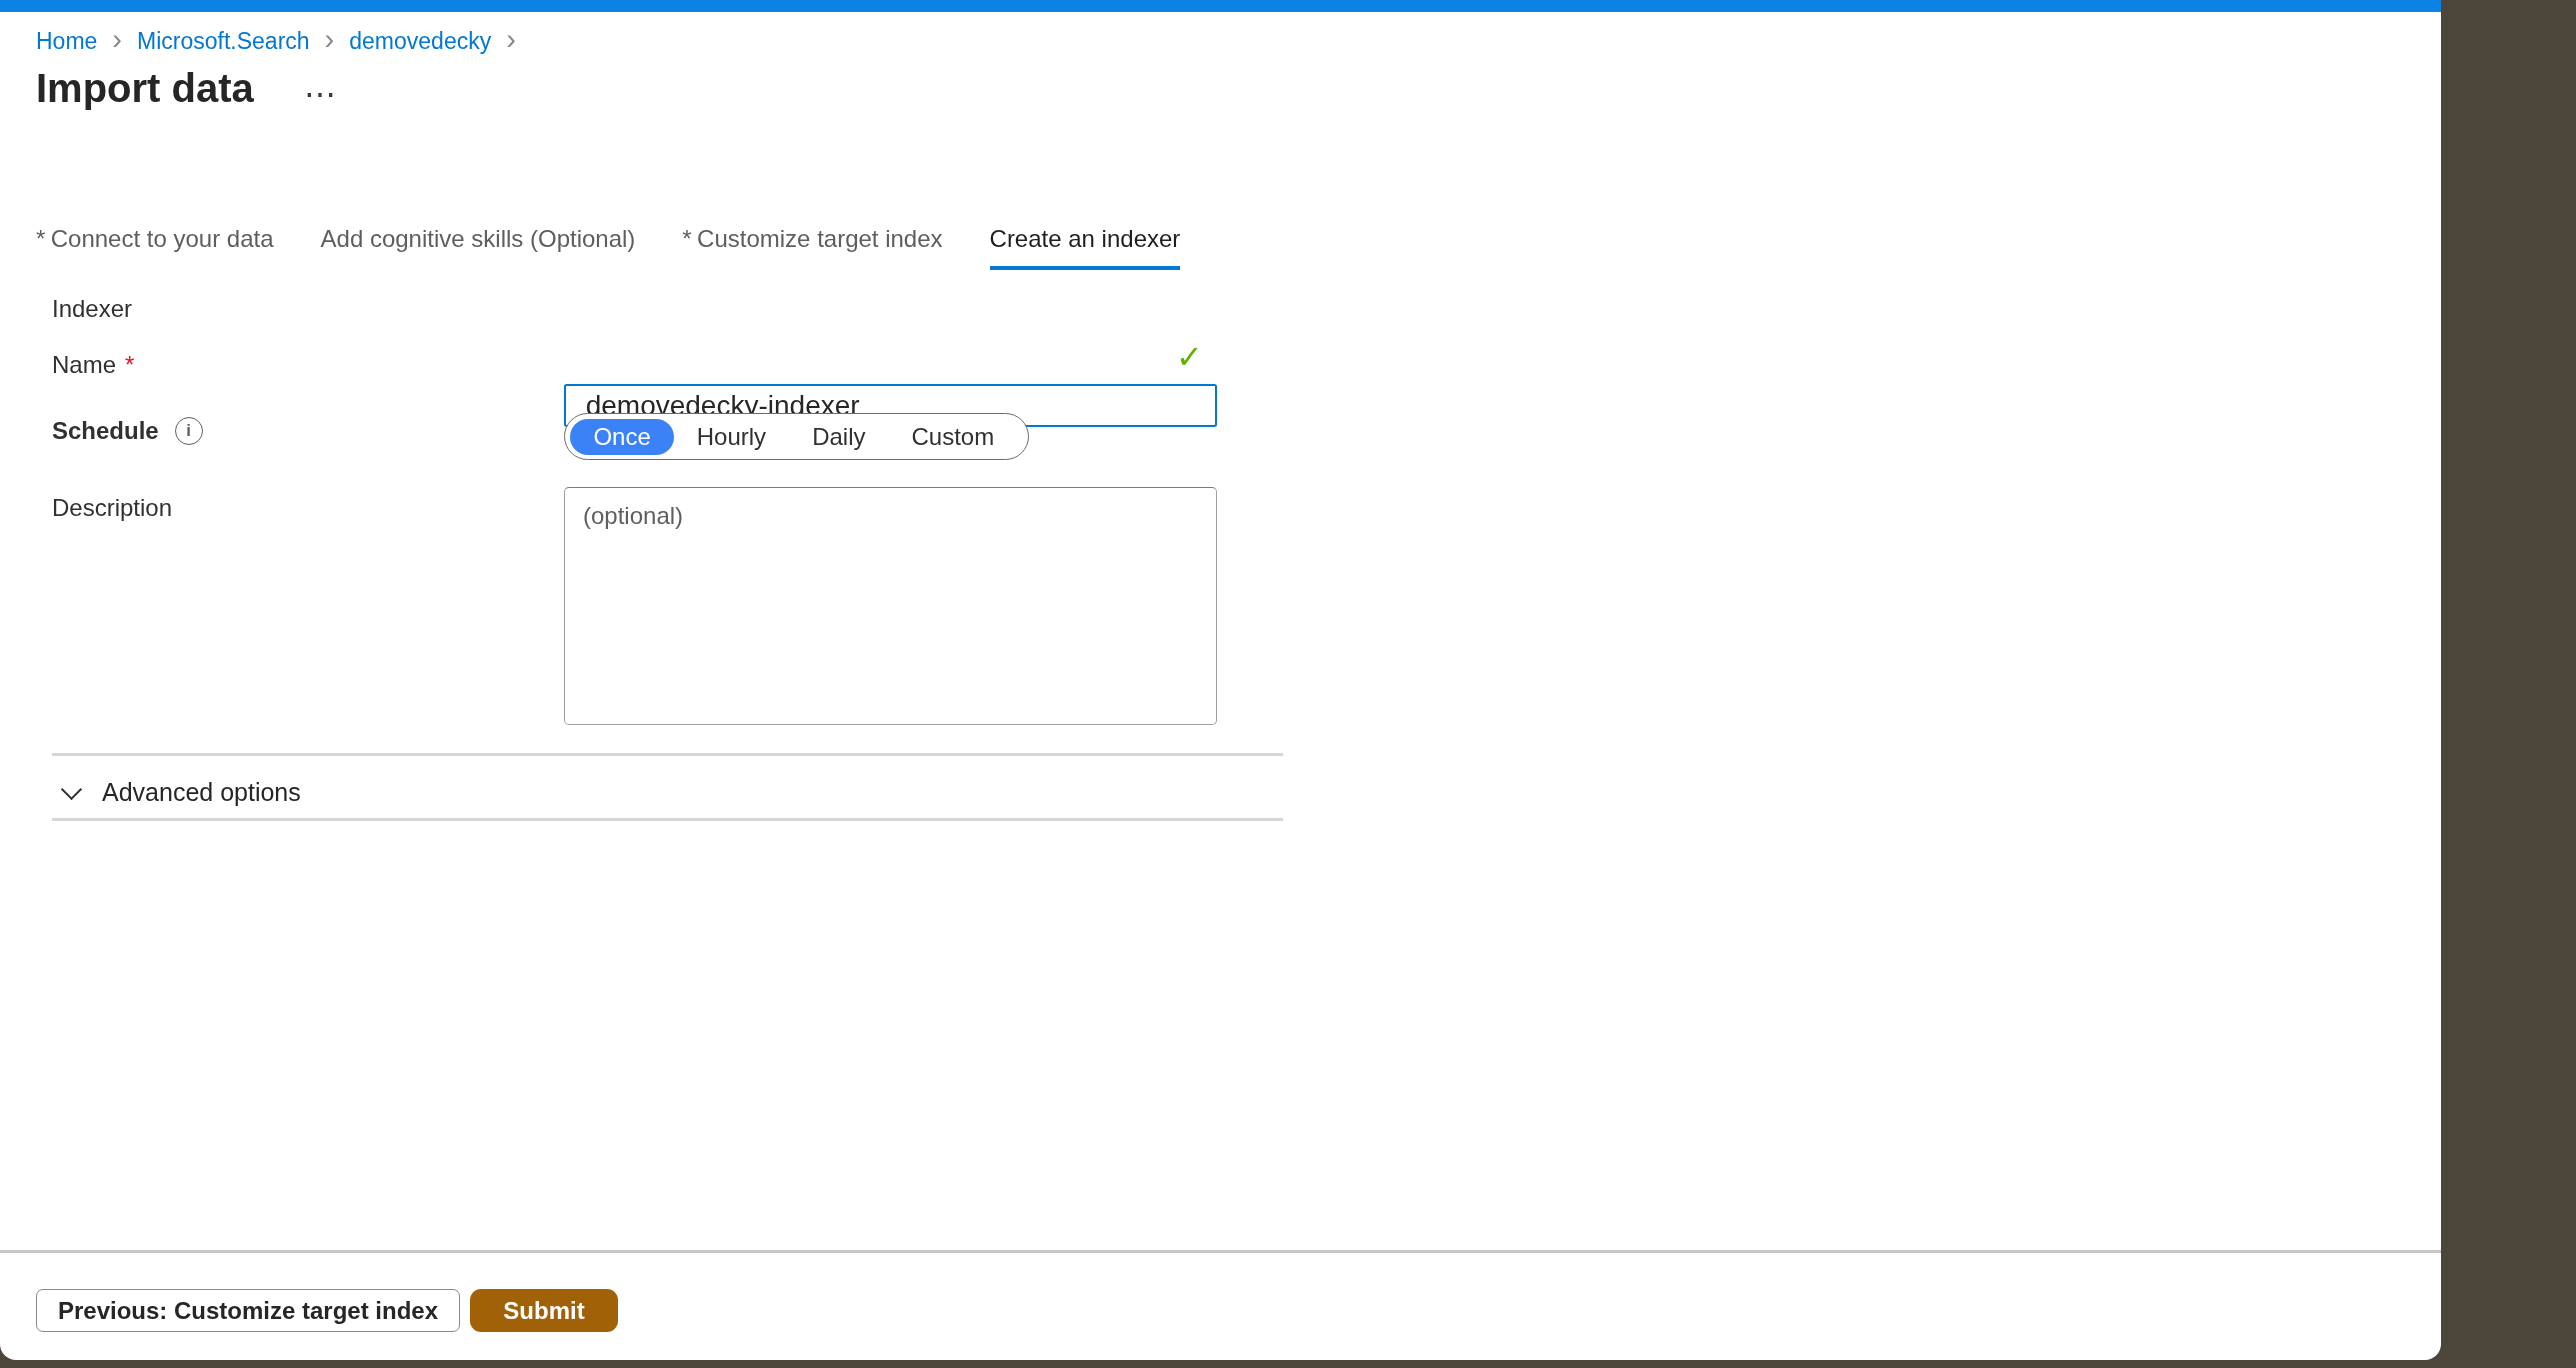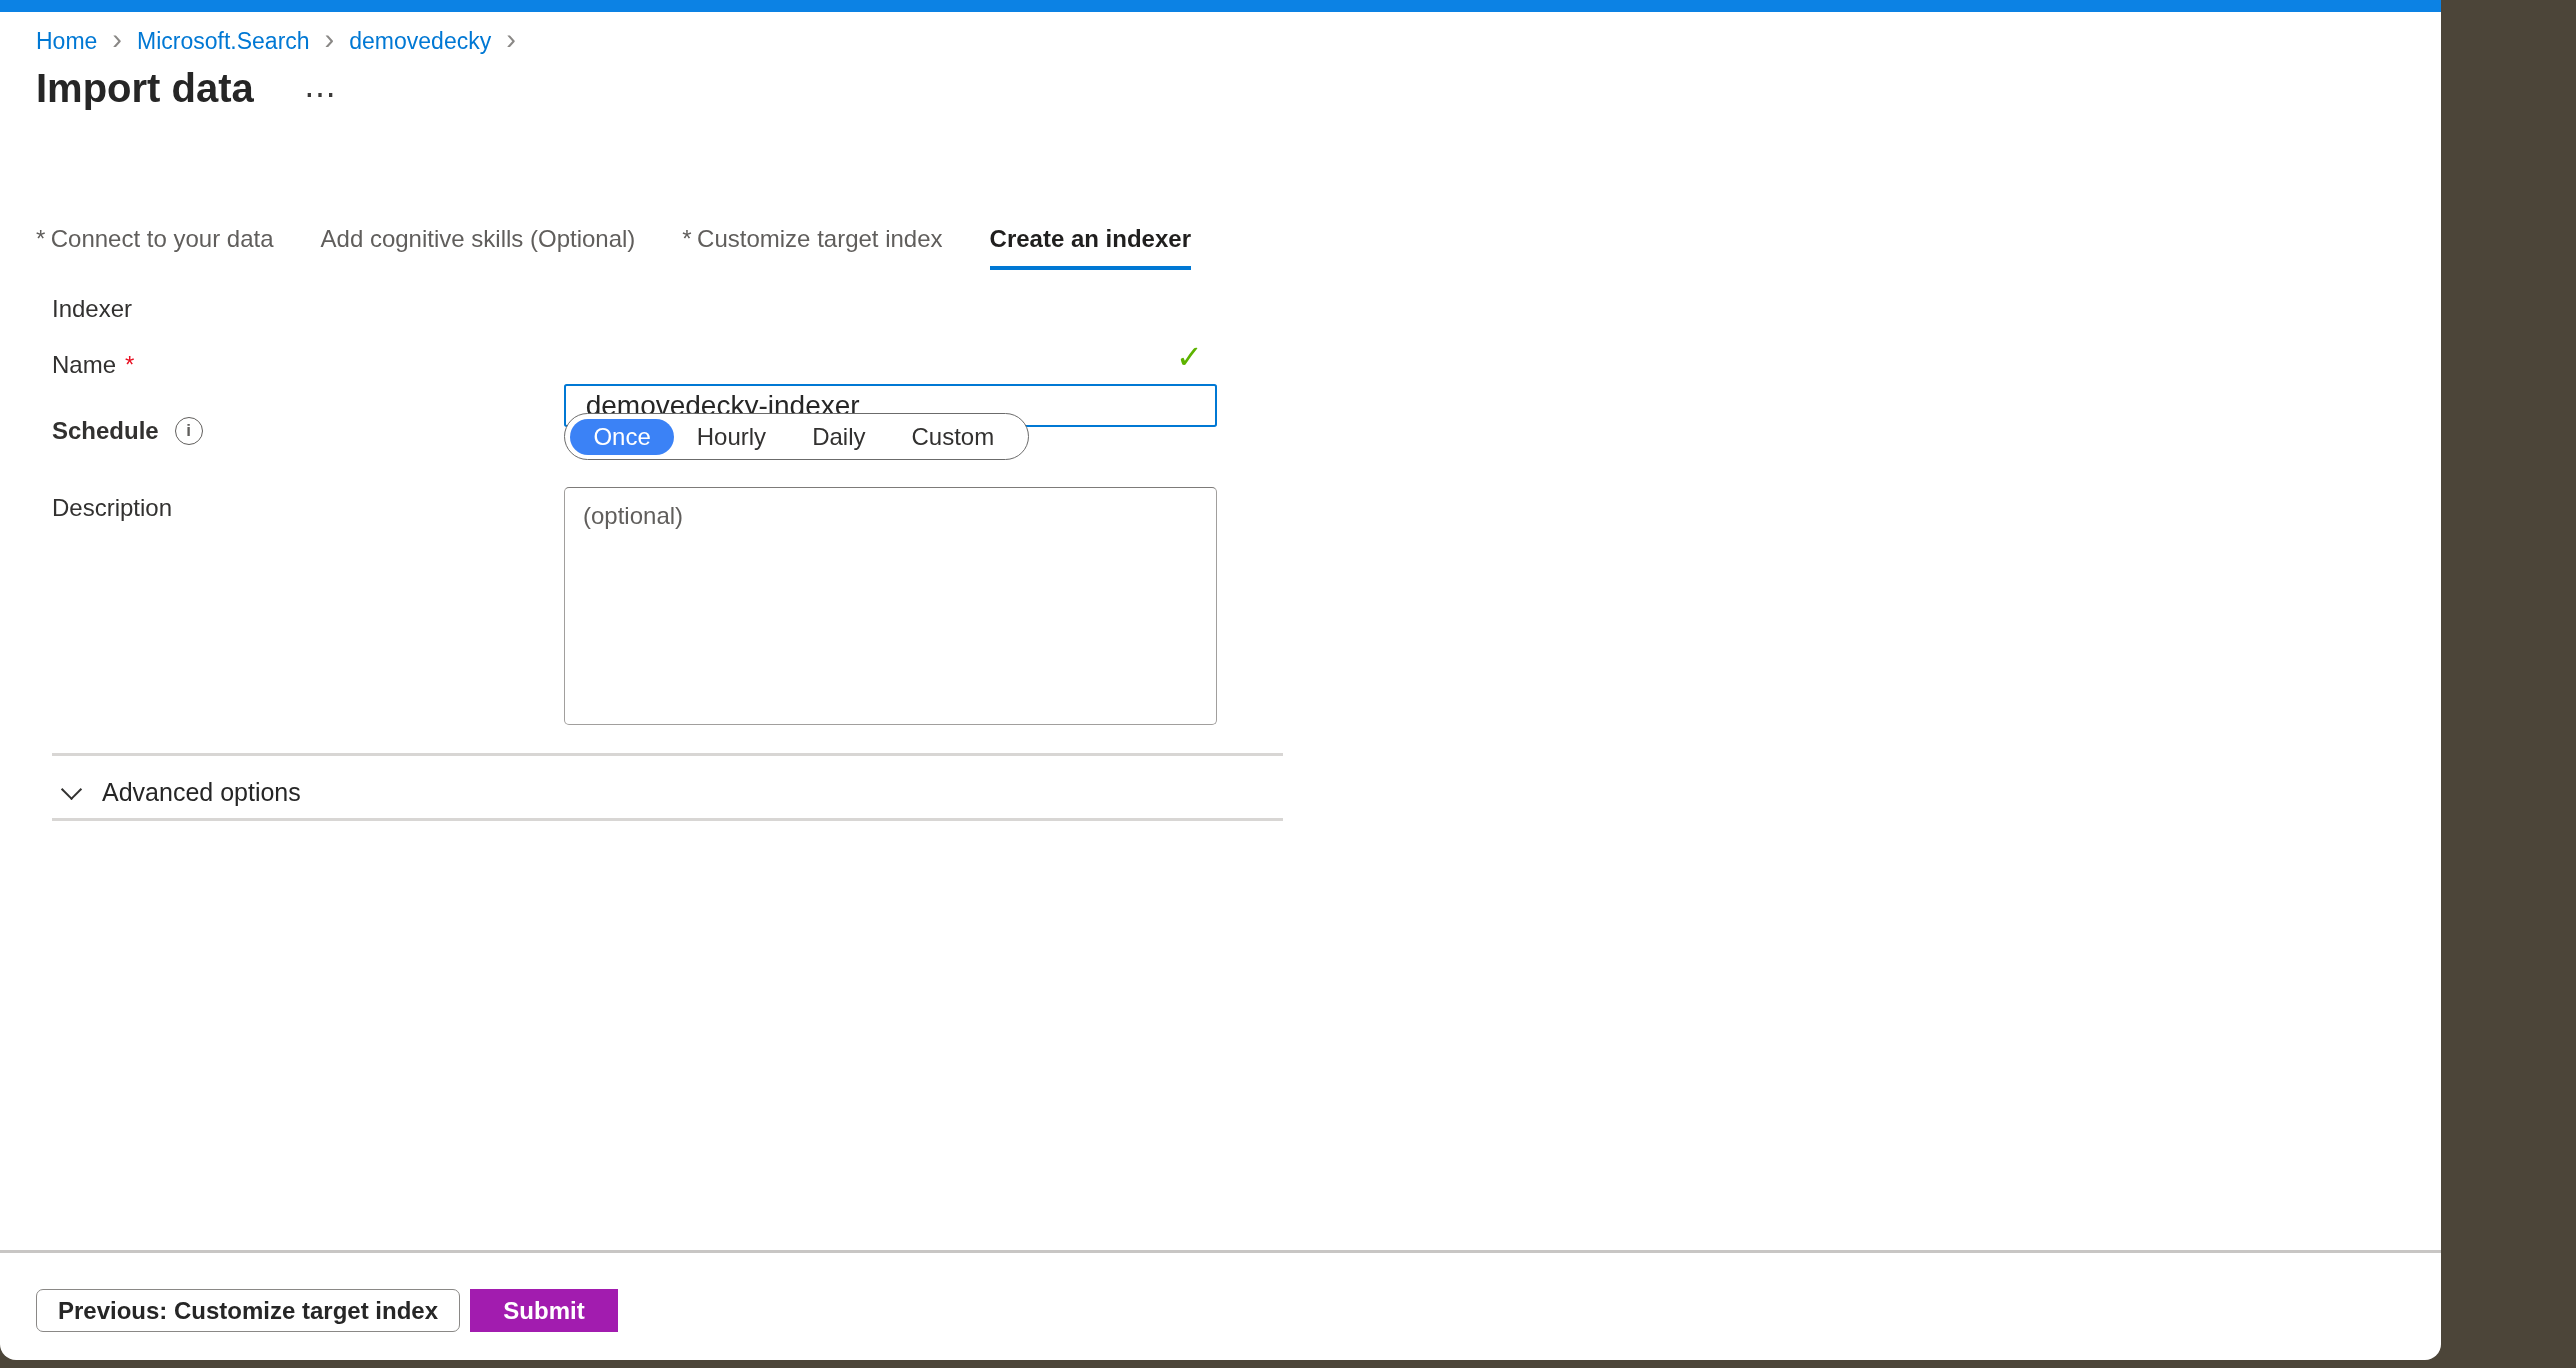--- a/index.html
+++ b/index.html
@@ -22,21 +22,21 @@
   .crumb-sep { color:#8a8886; font-size:29px; line-height:1; transform:translateY(-1.8px); }
 
   
   .page-title { position:absolute; top:66px; left:36px; font-size:40px; font-weight:700; color:#262626; }
   .more-btn { position:absolute; top:75px; left:304px; font-size:32px; color:#3b3a39; letter-spacing:1.8px; cursor:pointer; background:none; border:none; font-family:inherit; }
   .close-btn { position:absolute; top:77px; left:2487px; font-size:33px; font-weight:300; color:#323130; cursor:pointer; background:none; border:none; font-family:inherit; }
 
   
   .tabs { position:absolute; top:225px; left:36px; display:flex; gap:47px; }
   .tab { font-size:24px; color:#605e5c; padding-bottom:13.4px; border-bottom:4.5px solid transparent; cursor:pointer; display:flex; gap:5.4px; white-space:nowrap; }
-  .tab.active { color:#201f1e; font-weight:700; border-bottom-color:#0078d4; }
+  .tab.active { color:#201f1e; font-weight:400; border-bottom-color:#0078d4; }
   .req:empty { display:none; }
 
   
   .section-label { position:absolute; left:52px; top:295px; font-size:24px; }
   .name-label-row { position:absolute; left:52px; top:351px; font-size:24px; display:flex; gap:9px; }
   .required-mark { color:#e81123; }
 
   .input-wrap { position:absolute; left:564px; top:336px; width:653px; height:43px; }
   .text-input {
     width:100%; height:100%; border:2.7px solid #0078d4; border-radius:2.7px;
@@ -82,21 +82,21 @@
 
   
   .footer-divider { position:absolute; left:0; top:1250px; width:100%; height:2.7px; background:#c8c6c4; }
   .prev-btn {
     position:absolute; left:36px; top:1289px; width:424px; height:43px;
     background:#fff; border:1.8px solid #8a8886; border-radius:7px;
     font-size:24px; font-weight:600; color:#262626; font-family:inherit; cursor:pointer;
   }
   .submit-btn {
     position:absolute; left:470px; top:1289px; width:148px; height:43px;
-    background:#a21caf; border:none; border-radius:0;
+    background:#a16207; border:none; border-radius:11px;
     font-size:24px; font-weight:600; color:#ffffff; font-family:inherit; cursor:pointer;
   }
 </style>
 </head>
 <body>
 
 <div class="page">
   <div class="topbar"></div>
 
   <nav class="breadcrumb">

